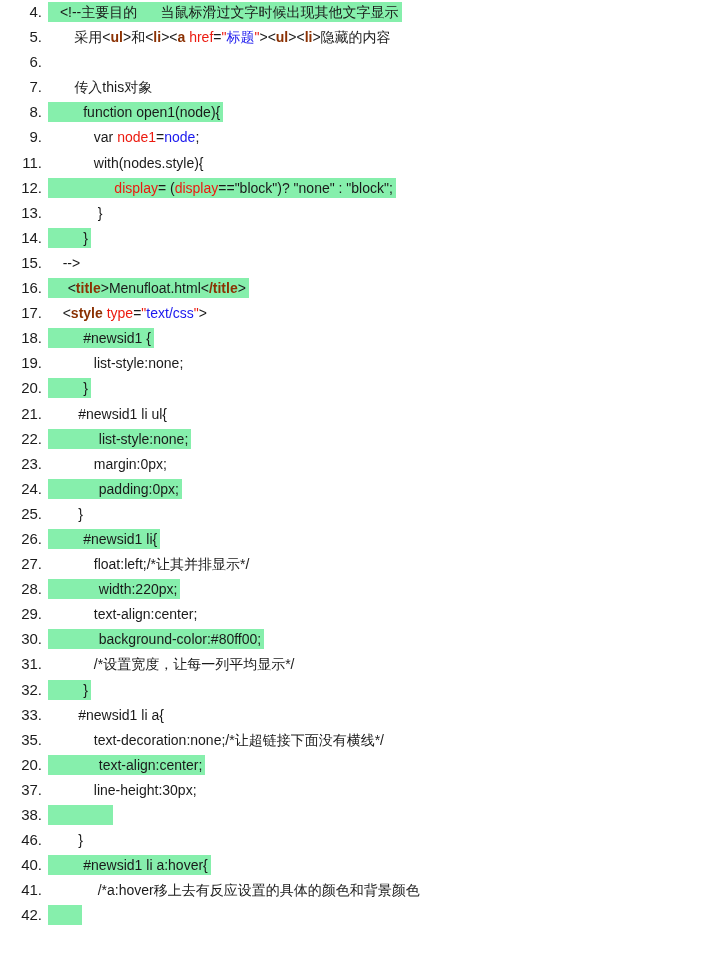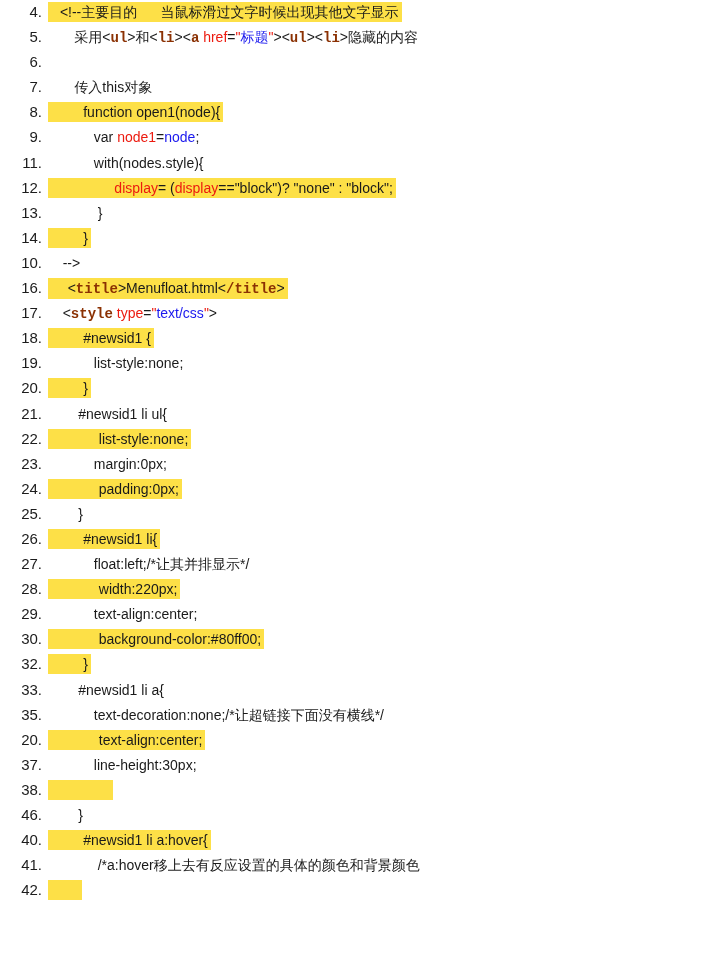--- a/index.html
+++ b/index.html
@@ -10,22 +10,22 @@
   .viewer{position:absolute;top:2px;left:0;width:716px;}
   .line{display:flex;align-items:flex-start;height:25.1px;}
   .num{
     flex:none;width:42px;text-align:right;
     font-size:15px;line-height:19px;color:#1c1c1c;
   }
   .code{
     margin-left:6px;padding:1px 3px;
     font-size:14px;line-height:18px;white-space:pre;color:#1a1a1a;
   }
-  .hl{background:#fde047;padding-left:8px;}
-  .tok-t{color:#8b3103;font-weight:bold;font-family:Liberation Mono, monospace;}
+  .hl{background:#86efac;padding-left:8px;}
+  .tok-t{color:#8b3103;font-weight:bold;}
   .tok-r{color:#ec1a0f;margin-top:16px;}
   .tok-b{color:#1b19ee;}
 </style>
 </head>
 <body>
 
 <div class="viewer">
   <div id="lines-root">
       <div class="line">
         <span class="num">4.</span>
@@ -60,21 +60,21 @@
       </div>
       <div class="line">
         <span class="num">13.</span>
         <span class="code">            <span>}</span></span>
       </div>
       <div class="line">
         <span class="num">14.</span>
         <span class="code hl">       <span>}</span></span>
       </div>
       <div class="line">
-        <span class="num">10.</span>
+        <span class="num">15.</span>
         <span class="code">   <span>--&gt;</span></span>
       </div>
       <div class="line">
         <span class="num">16.</span>
         <span class="code hl">   <span>&lt;</span><span class="tok-t">title</span><span>&gt;Menufloat.html&lt;</span><span class="tok-t">/title</span><span>&gt;</span></span>
       </div>
       <div class="line">
         <span class="num">17.</span>
         <span class="code">   <span>&lt;</span><span class="tok-t">style</span><span> </span><span class="tok-r">type</span><span>=</span><span class="tok-r">"</span><span class="tok-b">text/css</span><span class="tok-r">"</span><span>&gt;</span></span>
       </div>
@@ -124,20 +124,24 @@
       </div>
       <div class="line">
         <span class="num">29.</span>
         <span class="code">           <span>text-align:center;</span></span>
       </div>
       <div class="line">
         <span class="num">30.</span>
         <span class="code hl">           <span>background-color:#80ff00;</span></span>
       </div>
       <div class="line">
+        <span class="num">31.</span>
+        <span class="code">           <span>/*设置宽度，让每一列平均显示*/</span></span>
+      </div>
+      <div class="line">
         <span class="num">32.</span>
         <span class="code hl">       <span>}</span></span>
       </div>
       <div class="line">
         <span class="num">33.</span>
         <span class="code">       <span>#newsid1 li a{</span></span>
       </div>
       <div class="line">
         <span class="num">35.</span>
         <span class="code">           <span>text-decoration:none;/*让超链接下面没有横线*/</span></span>

